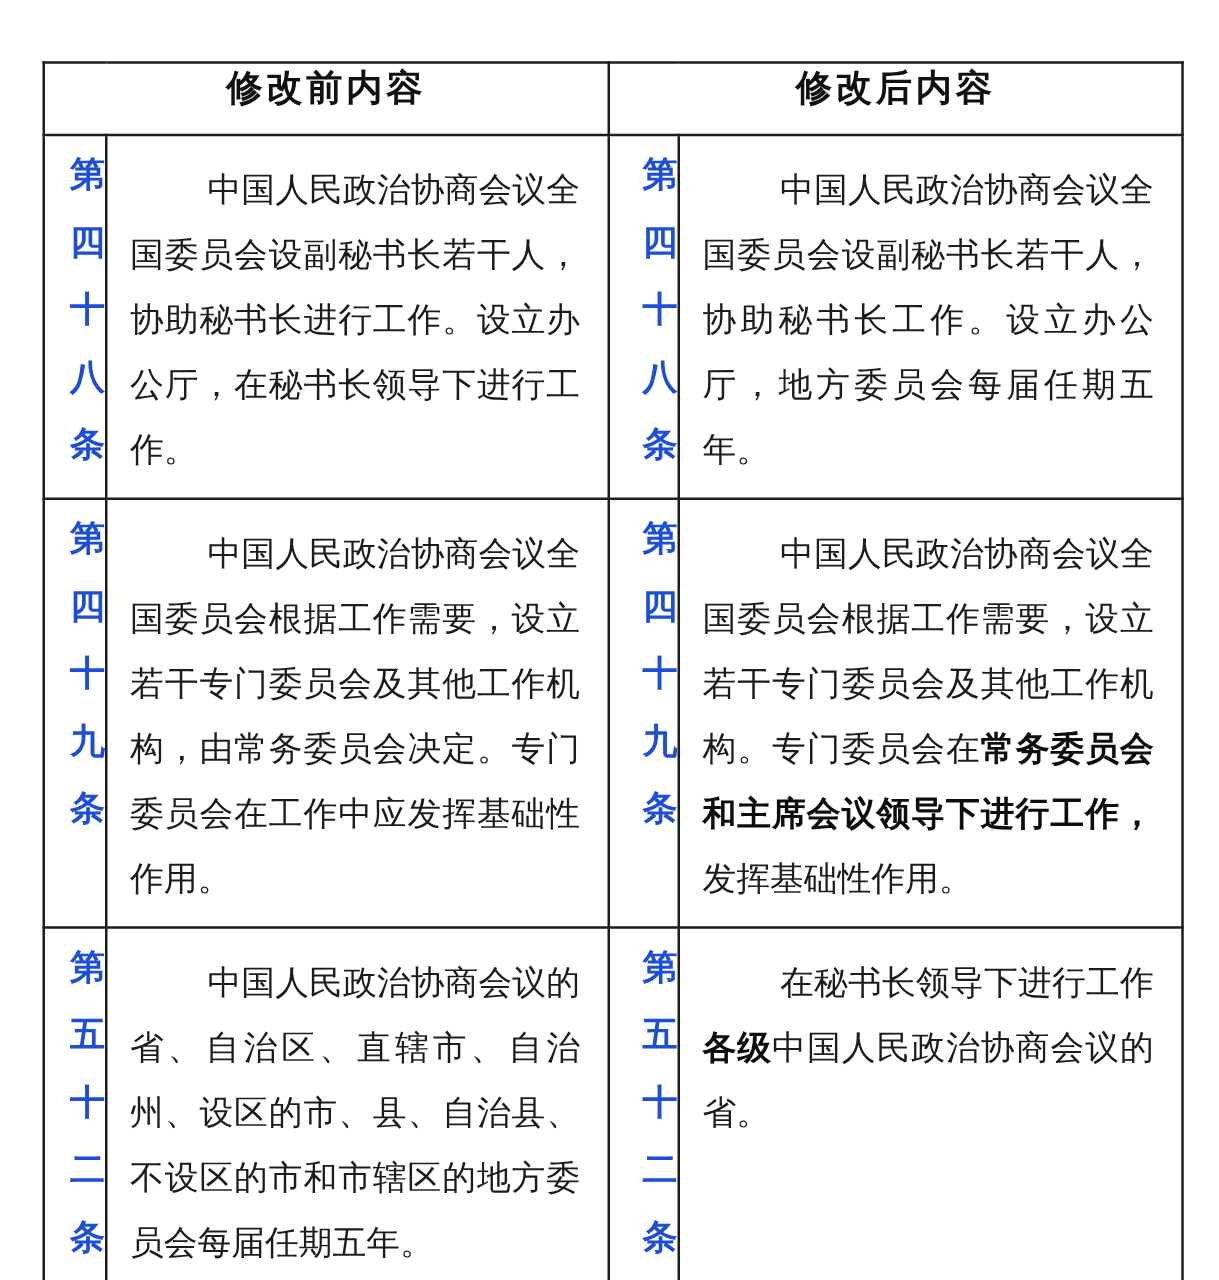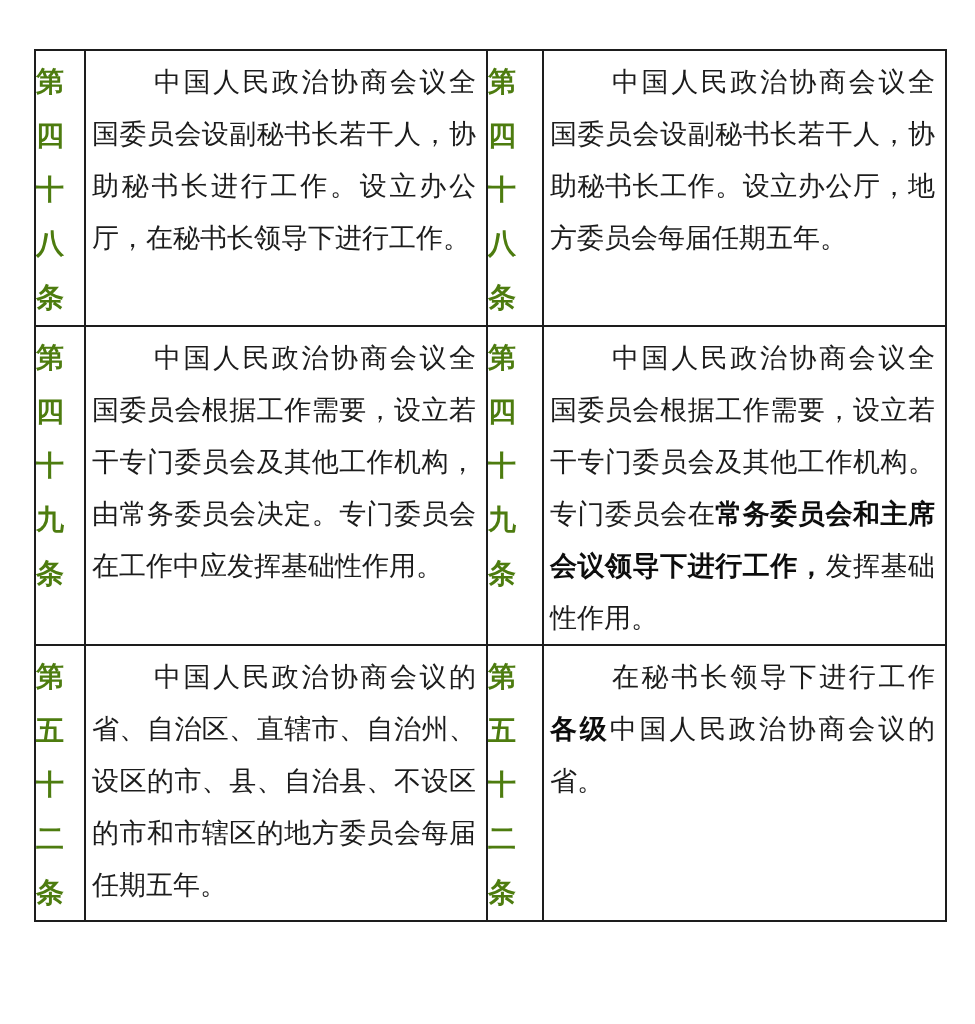--- a/index.html
+++ b/index.html
@@ -35,36 +35,36 @@
     vertical-align: middle;
     text-align: center;
     font-family: "Liberation Sans", sans-serif;
     font-weight: 700;
     font-size: 29px;
     letter-spacing: 3px;
     color: #111111;
     padding: 0;
   }
   .article-cell {
-    text-align: left;
+    text-align: right;
     font-family: "Liberation Sans", sans-serif;
     font-weight: 700;
     font-size: 28px;
     line-height: 54px;
     word-break: break-all;
     padding: 4px 0 0 0;
-    color: #4d7c0f;
+    color: #1d4ed8;
   }
   .content-cell {
     padding: 5px 10px 0 6px;
     font-size: 27px;
     line-height: 52px;
   }
   .content-cell p {
-    margin: 0;
+    margin: 12px;
     text-indent: 62px;
     text-align: justify;
     word-break: normal;
     line-break: auto;
     color: #1c1c1c;
   }
   .seg-bold {
     font-weight: 700;
     font-family: "Liberation Sans", sans-serif;
     color: #0d0d0d;
@@ -77,20 +77,24 @@
 <body>
 
 <table class="doc-table">
   <colgroup>
     <col style="width:50px">
     <col style="width:402px">
     <col style="width:56px">
     <col style="width:403px">
   </colgroup>
   <tbody>
+    <tr>
+      <td class="header-cell" colspan="2">修改前内容</td>
+      <td class="header-cell" colspan="2">修改后内容</td>
+    </tr>
 
     <tr class="row-1">
       <td class="article-cell">第四十八条</td>
       <td class="content-cell">
         <p><span>中国人民政治协商会议全国委员会设副秘书长若干人，协助秘书长进行工作。设立办公厅，在秘书长领导下进行工作。</span></p>
       </td>
       <td class="article-cell">第四十八条</td>
       <td class="content-cell">
         <p><span>中国人民政治协商会议全国委员会设副秘书长若干人，协助秘书长工作。设立办公厅，地方委员会每届任期五年。</span></p>
       </td>

